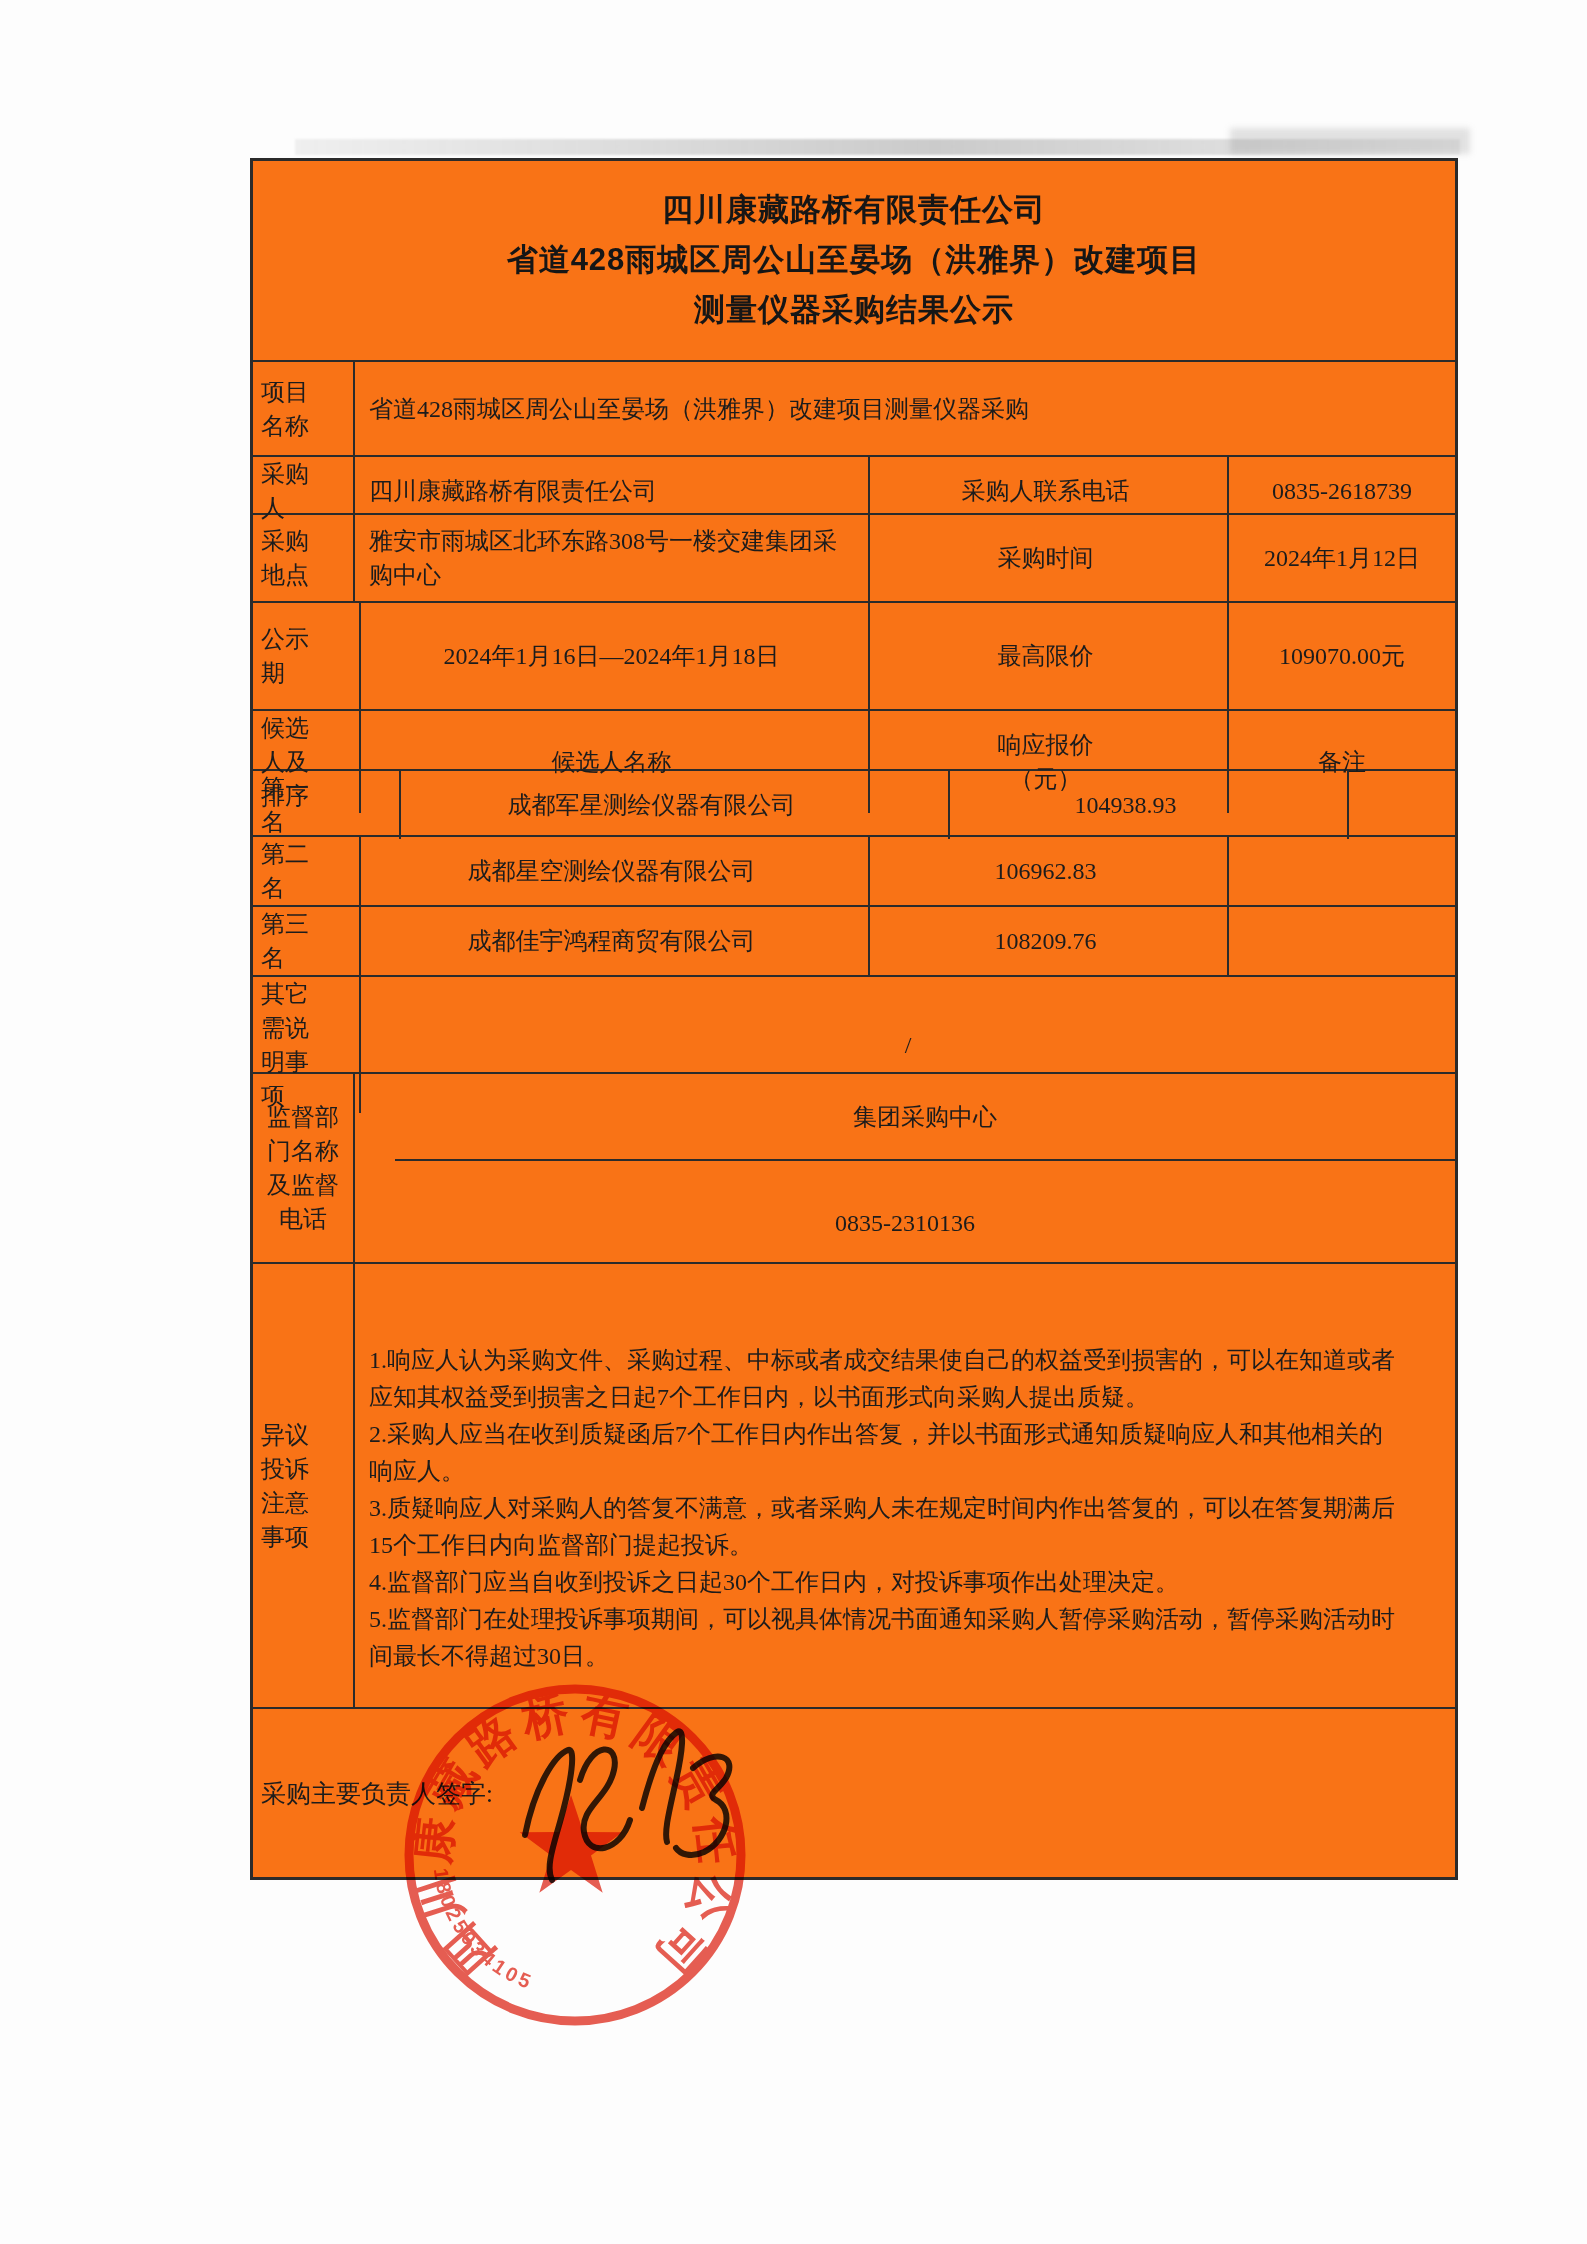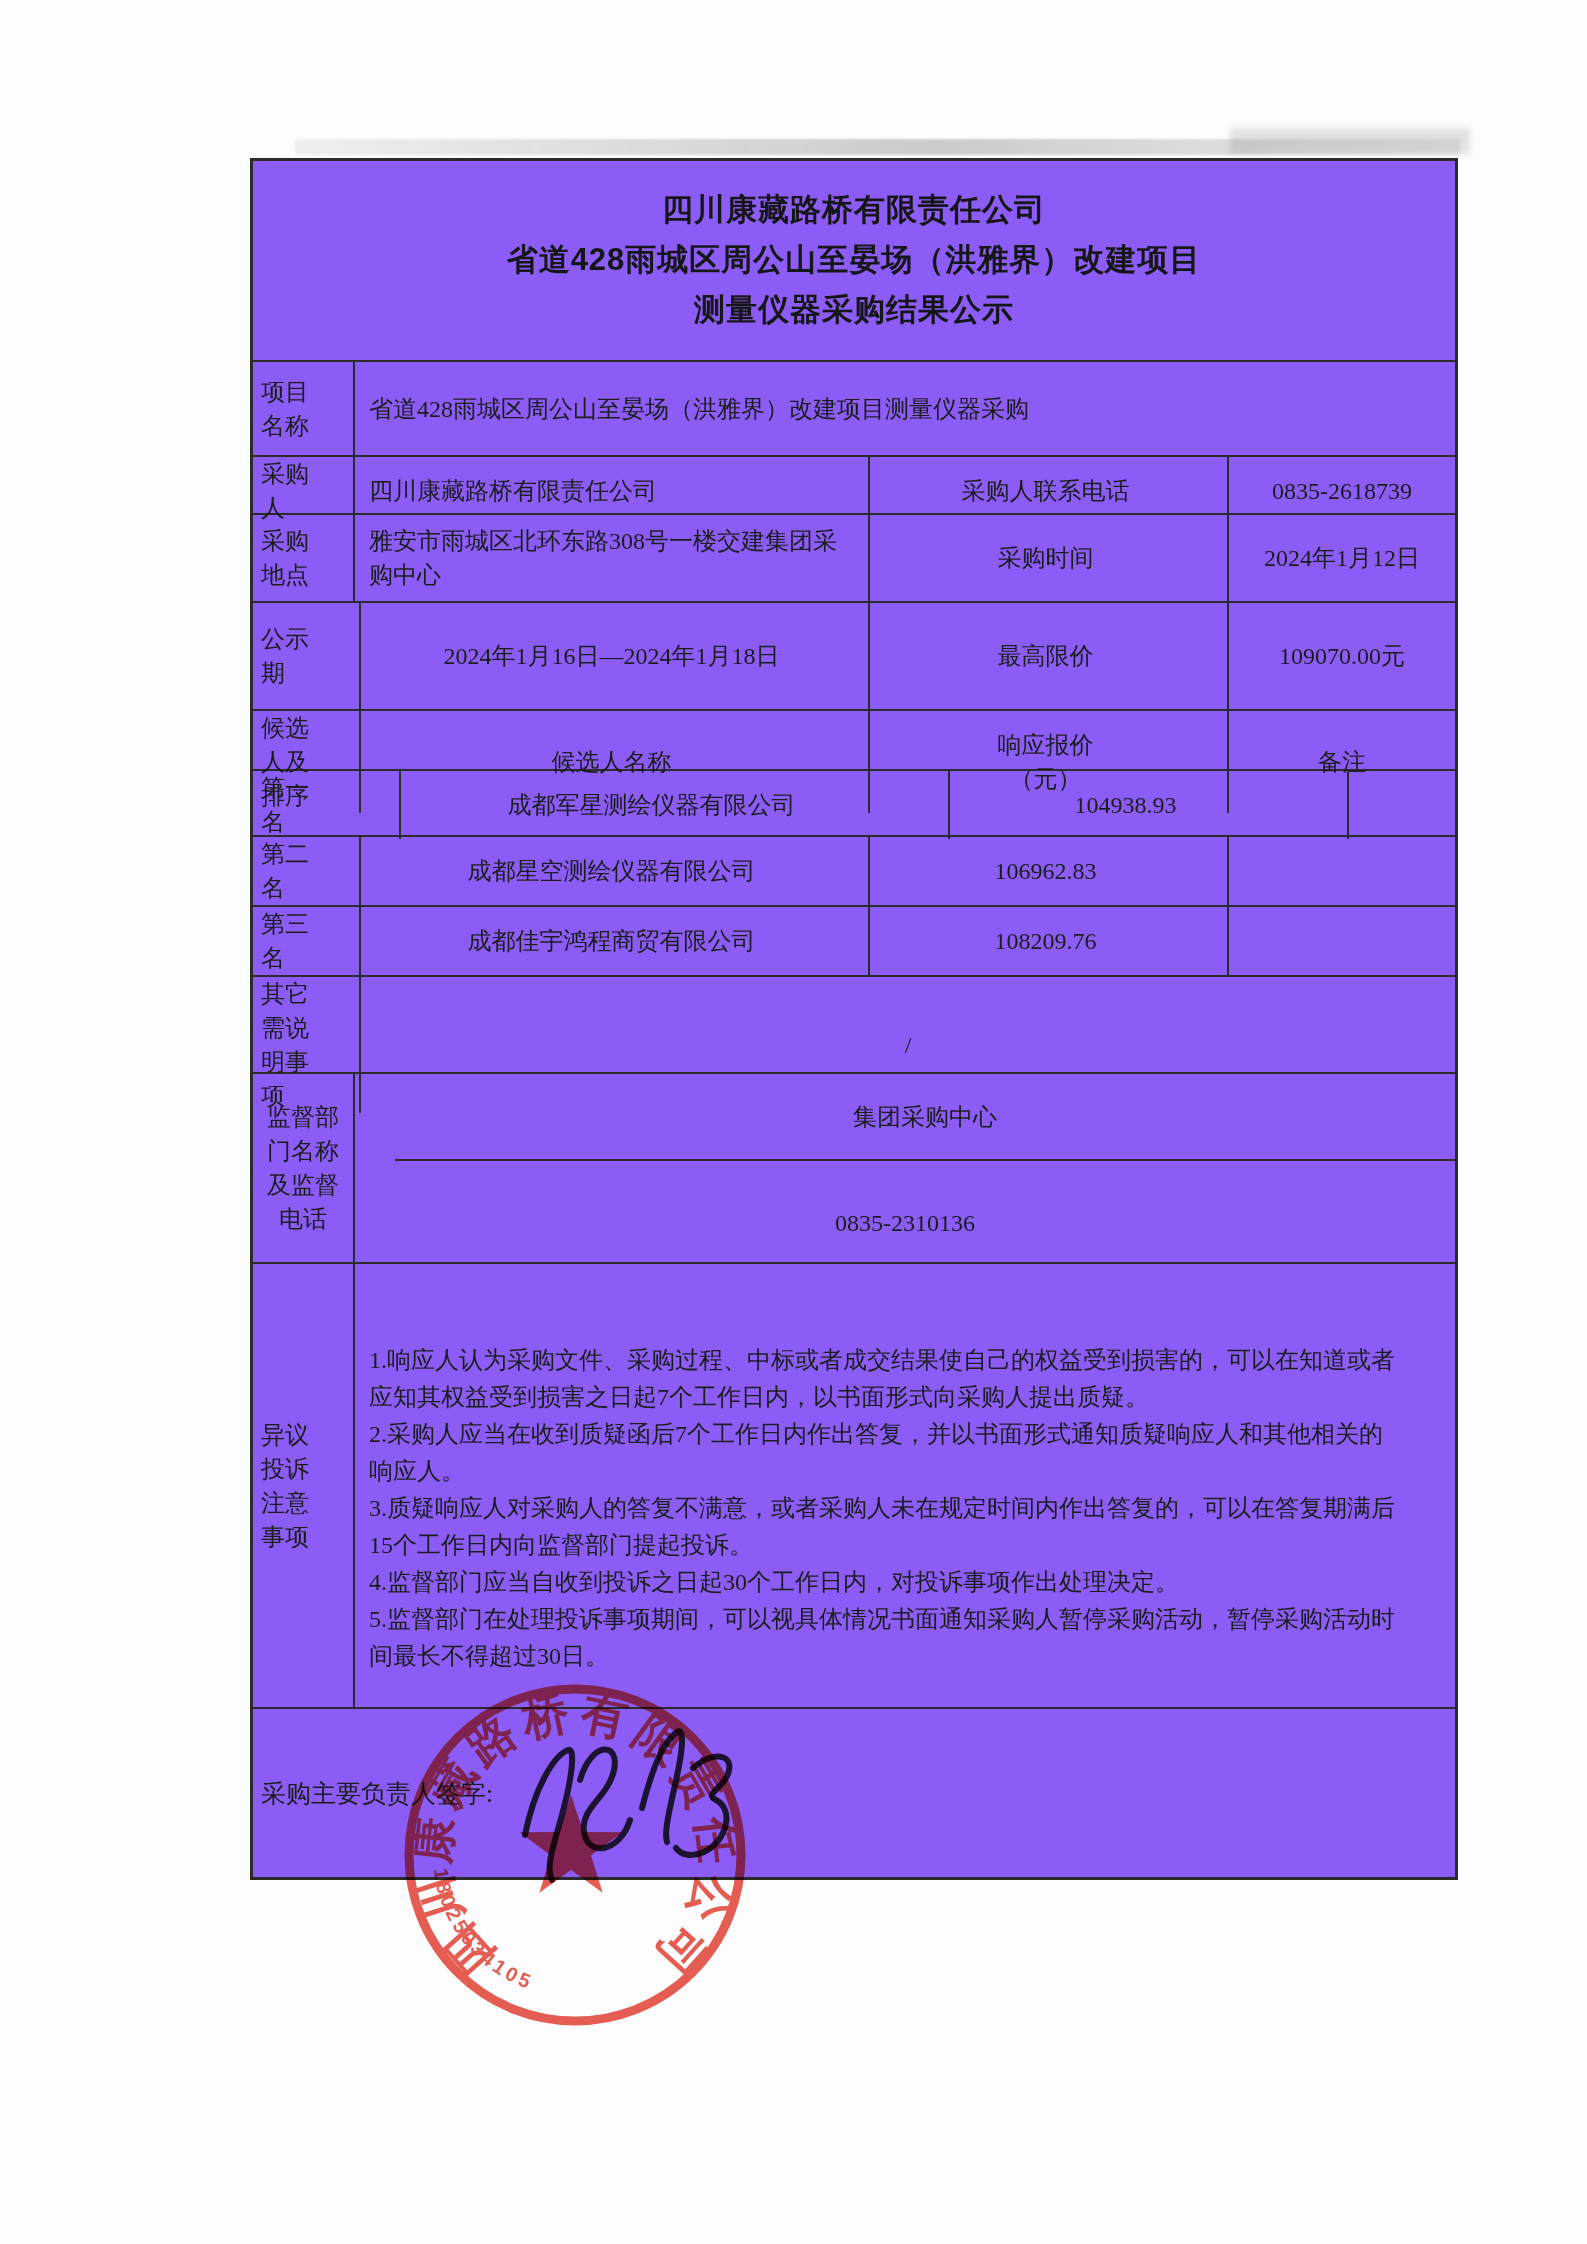--- a/index.html
+++ b/index.html
@@ -14,21 +14,21 @@
     position:absolute;left:295px;top:139px;width:1165px;height:16px;
     background:linear-gradient(90deg,rgba(120,120,120,.10),rgba(90,90,90,.30) 55%,rgba(120,120,120,.12));
     filter:blur(1px);
   }
   .scan-smudge2{
     position:absolute;left:1230px;top:128px;width:240px;height:26px;
     background:rgba(100,100,100,.18);filter:blur(3px);
   }
   .doc{
     position:absolute;left:250px;top:158px;width:1208px;
-    border:3px solid #2b2b2b;box-sizing:border-box;background:#8b5cf6;
+    border:3px solid #2b2b2b;box-sizing:border-box;background:#f97316;
   }
   .titleblock{height:199px;display:flex;flex-direction:column;align-items:center;padding-top:24px;box-sizing:border-box;}
   .titleline{
     font-family:"Liberation Sans","DejaVu Sans",sans-serif;
     font-weight:bold;font-size:31px;line-height:50px;letter-spacing:1px;color:#161616;
   }
   .row{display:grid;grid-template-columns:100px 509px 359px auto;border-top:2px solid #2b2b2b;box-sizing:border-box;}
   .cell{border-left:2px solid #2b2b2b;box-sizing:border-box;display:flex;align-items:center;font-size:24px;line-height:34px;}
   .cell:first-child{border-left:none;}
   .label{padding:0 26px 0 8px;}

